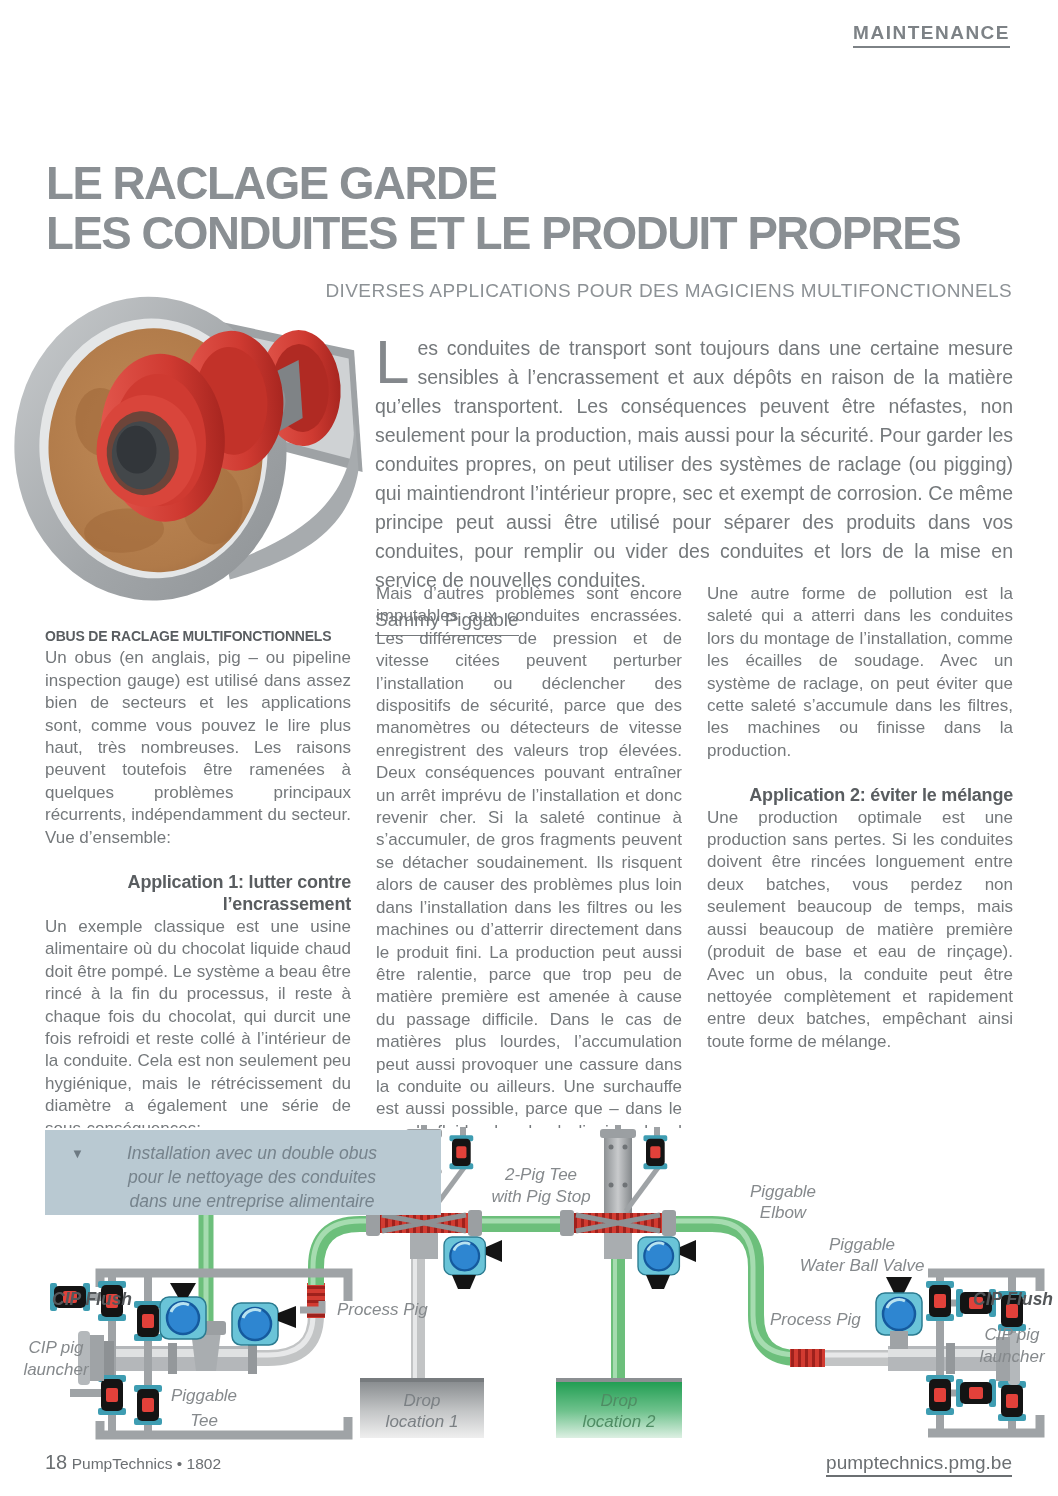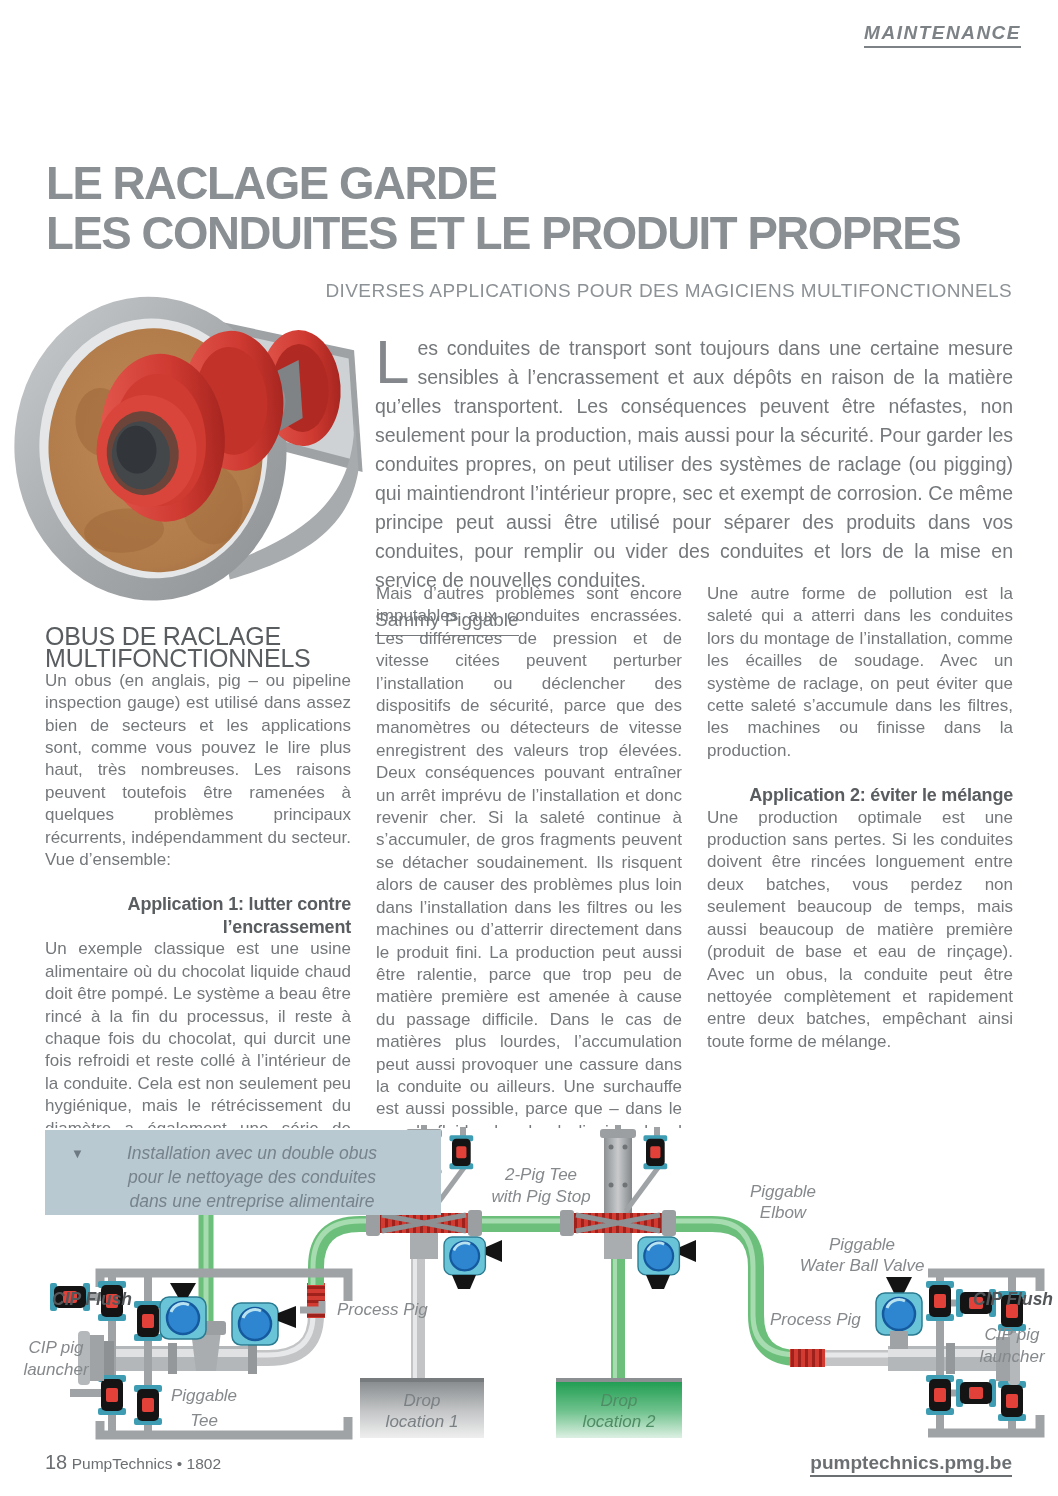--- a/index.html
+++ b/index.html
@@ -1,21 +1,21 @@
 <!DOCTYPE html>
 <html><head>
 <meta charset="utf-8">
 <style>
   html,body{margin:0;padding:0;background:#ffffff;}
   .page{position:relative;width:1058px;height:1496px;background:#ffffff;overflow:hidden;
         font-family:"Liberation Sans",sans-serif;}
 
   
-  .section-tag{position:absolute;top:22px;right:37px;font-size:19px;font-weight:bold;
-      color:#7d8286;letter-spacing:1.5px;border-bottom:2px solid #7d8286;padding-bottom:2px;font-style:italic;}
+  .section-tag{position:absolute;top:22px;right:48px;font-size:19px;font-weight:bold;
+      color:#7d8286;letter-spacing:1.5px;border-bottom:2px solid #7d8286;padding-bottom:2px;}
 
   
   .title{position:absolute;left:46px;top:158px;color:#8a8f93;font-weight:bold;
       font-size:47px;line-height:1.07;letter-spacing:-1.5px;transform:scaleX(.97);transform-origin:left top;white-space:nowrap;}
   .subtitle{position:absolute;right:46px;top:280px;color:#8c9195;font-size:19px;
       letter-spacing:.4px;text-align:right;}
 
   
   .intro{position:absolute;left:375px;top:334px;width:638px;color:#74787b;
       font-size:19.5px;line-height:29px;text-align:justify;}
@@ -25,38 +25,38 @@
 
   
   .hero{position:absolute;left:8px;top:276px;width:362px;height:330px;}
 
   
   .columns{position:absolute;left:45px;top:583px;width:969px;height:545px;display:flex;gap:25px;overflow:hidden;}
   .col{width:306px;color:#74787b;font-size:17px;line-height:22.4px;text-align:justify;}
   .col p{margin:0 0 0 0;}
   .col .sp{height:22px;}
   .col-left{padding-top:42px;}
-  .colhead{font-weight:normal;color:#595d60;font-size:25px;margin:0 0 6px 0;text-align:left;letter-spacing:-.2px;}
+  .colhead{font-weight:bold;color:#595d60;font-size:14px;margin:0 0 6px 0;text-align:left;letter-spacing:-.2px;}
   .apphead{font-weight:bold;color:#595d60;font-size:18px;margin:0;text-align:right;letter-spacing:-.2px;}
 
   
   .figure{position:absolute;left:0;top:1125px;width:1058px;height:345px;}
   .caption-box{position:absolute;left:45px;top:5px;width:396px;height:85px;background:#b9c9d2;
       color:#76838c;font-size:17.5px;font-style:italic;line-height:24px;}
   .caption-inner{padding:11px 10px 0 28px;text-align:center;}
   .cap-marker{position:absolute;left:26px;top:12px;font-style:normal;font-size:13px;color:#6d7a83;}
   .diagram-label{font-style:italic;fill:#85898c;font-size:17px;font-family:"Liberation Sans",sans-serif;}
   .diagram-label-bold{font-style:italic;font-weight:bold;fill:#54575a;font-size:17.5px;font-family:"Liberation Sans",sans-serif;}
   .dropbox-label{font-style:italic;font-size:17px;font-family:"Liberation Sans",sans-serif;}
 
   
   .footer-left{position:absolute;left:45px;top:1451px;color:#6b6f72;}
   .footer-page{font-size:20px;display:inline-block;vertical-align:baseline;}
   .footer-mag{font-size:15.5px;display:inline-block;margin-left:0;}
-  .footer-site{position:absolute;right:46px;top:1452px;color:#6b6f72;font-size:19px;font-weight:bold;
+  .footer-site{position:absolute;right:46px;top:1452px;color:#6b6f72;font-size:19px;font-weight:normal;
       border-bottom:2px solid #6b6f72;padding-bottom:1px;text-decoration:none;}
 </style>
 </head>
 <body>
 
 <div class="page">
 
   <div class="section-tag">MAINTENANCE</div>
 
   <div class="title">

